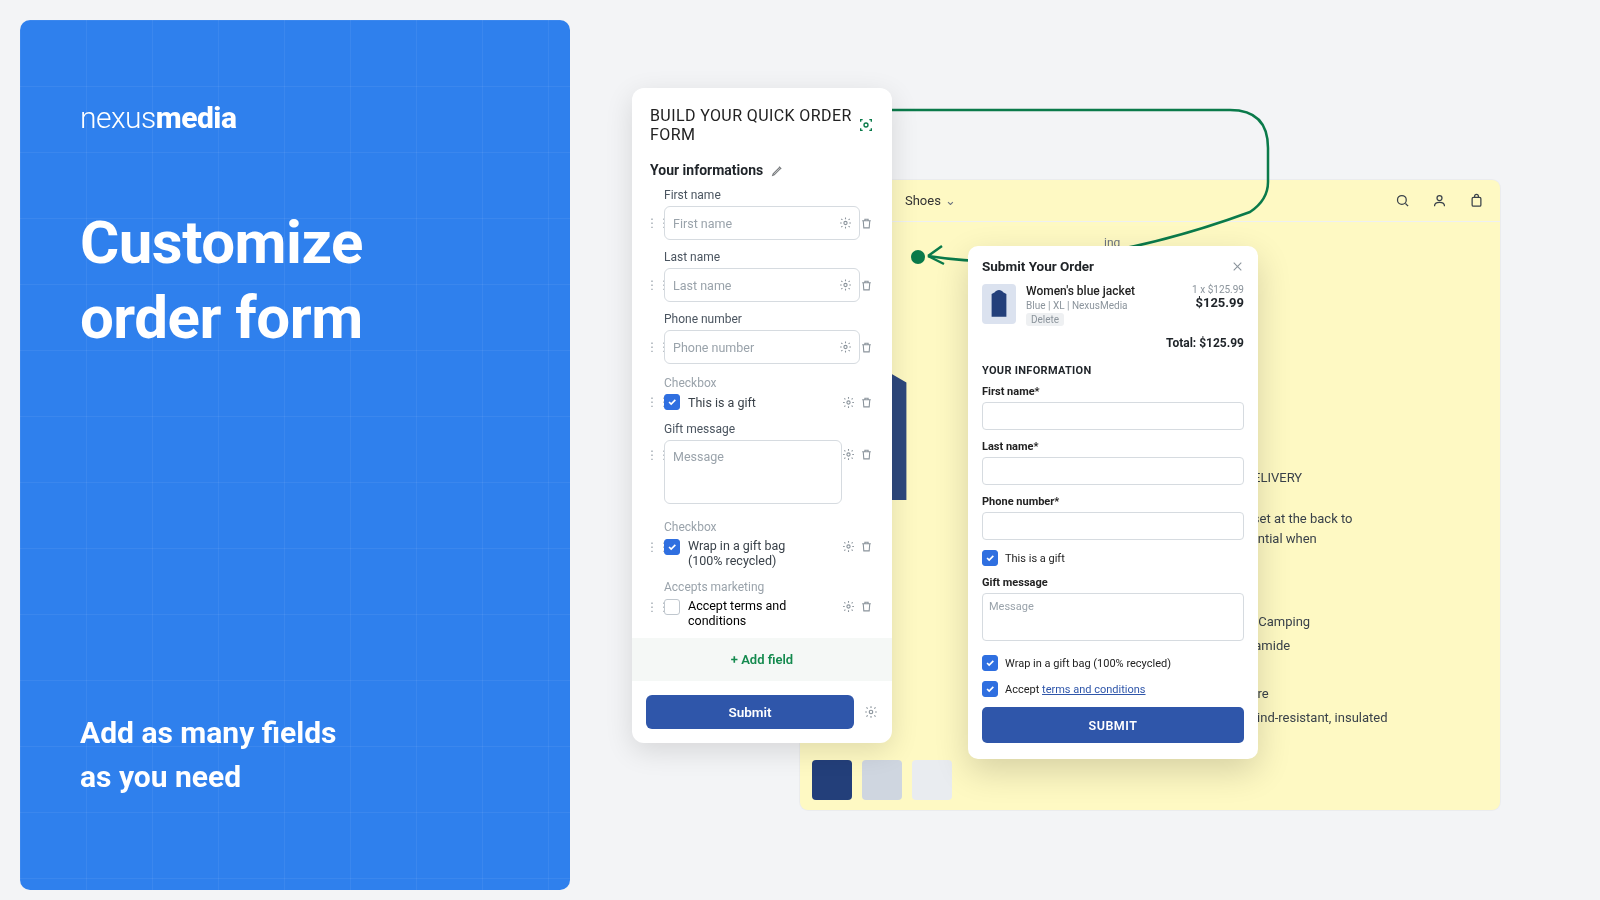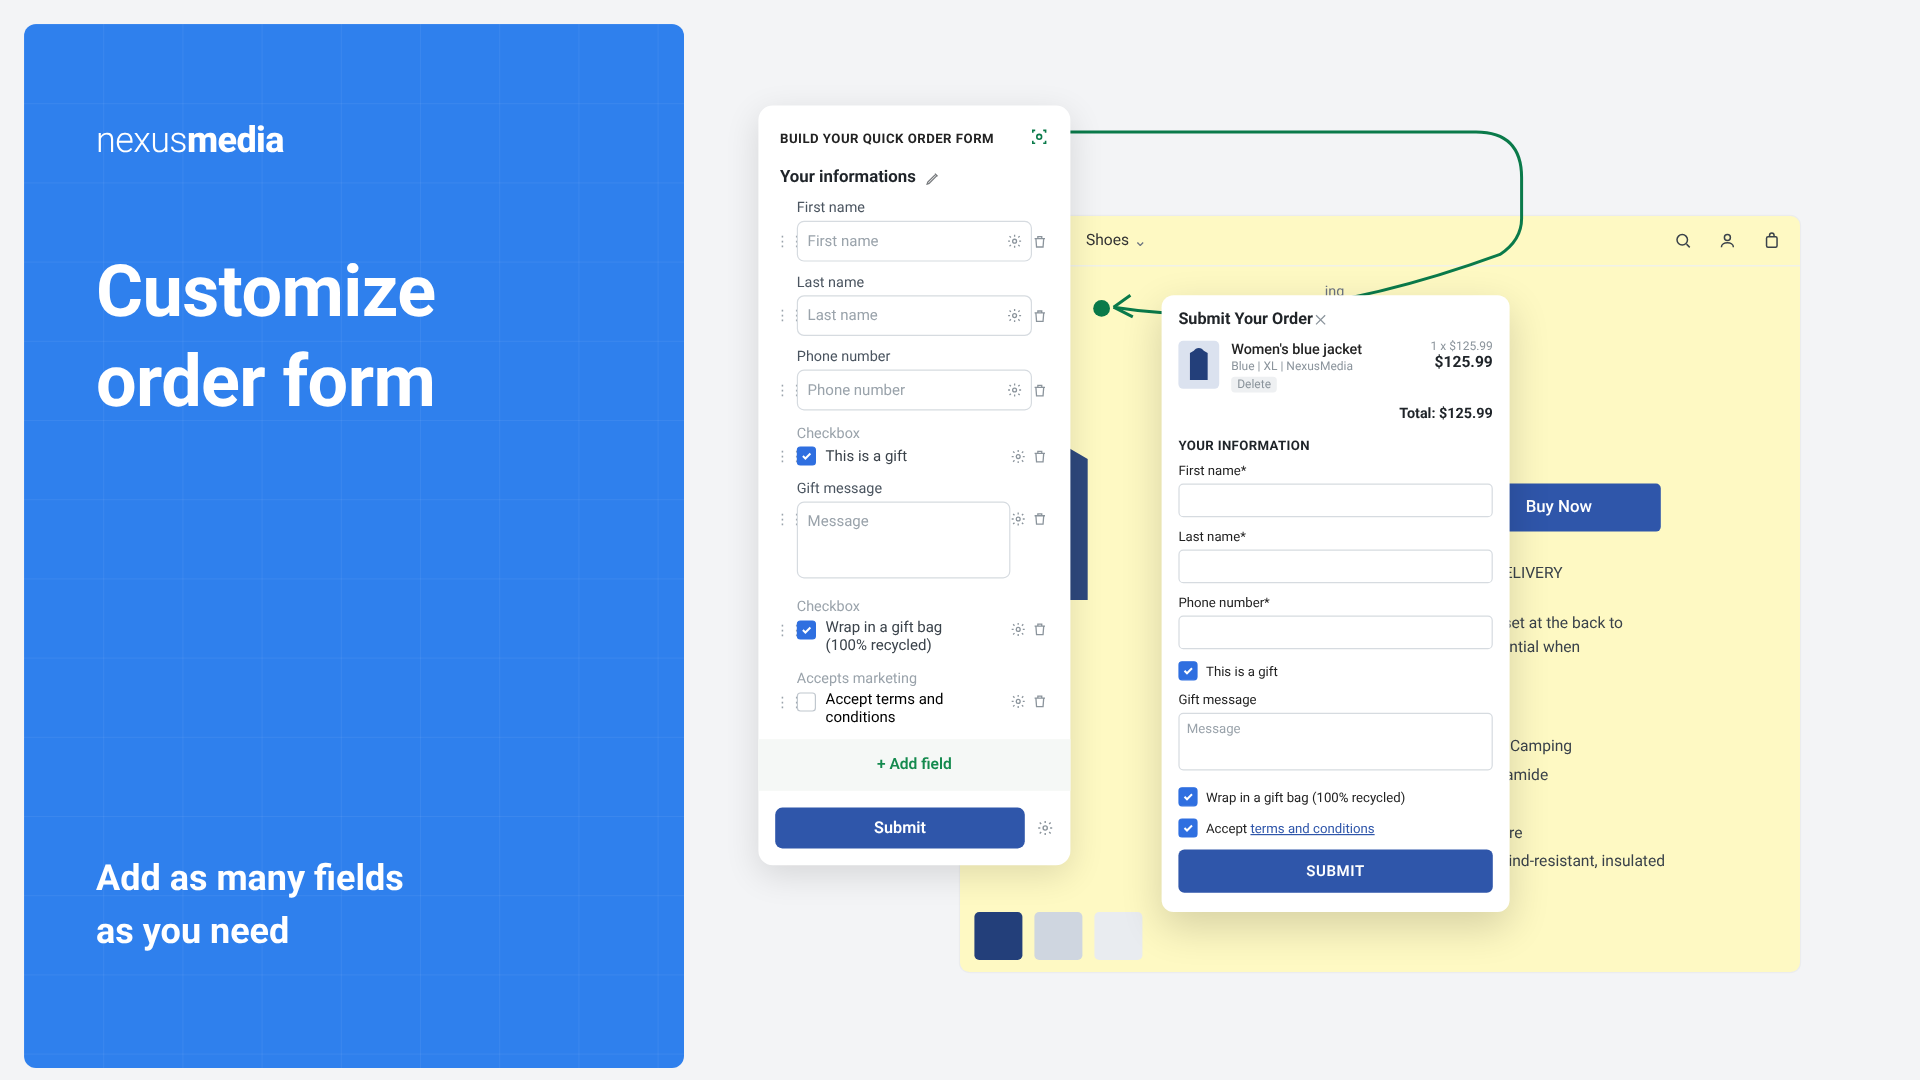--- a/index.html
+++ b/index.html
@@ -8,21 +8,21 @@
 
 .promo { position: absolute; left: 20px; top: 20px; width: 550px; height: 870px; background: #2f80ed; border-radius: 10px; padding: 80px 60px; color: #fff; background-image: linear-gradient(rgba(255,255,255,.06) 1px, transparent 1px), linear-gradient(90deg, rgba(255,255,255,.06) 1px, transparent 1px); background-size: 66px 66px; }
 .logo { font-size: 30px; letter-spacing: -.5px; margin-bottom: 70px; }
 .logo .thin { font-weight: 300; }
 .logo .bold { font-weight: 800; }
 .headline { font-size: 60px; font-weight: 700; line-height: 1.25; letter-spacing: -.5px; }
 .subline { position: absolute; bottom: 92px; left: 60px; font-size: 30px; font-weight: 700; line-height: 1.45; }
 
 
 .builder { position: absolute; left: 632px; top: 88px; width: 260px; background: #fff; border-radius: 12px; box-shadow: 0 8px 28px rgba(0,0,0,.12); padding: 18px 14px 14px; z-index: 30; }
-.builder-header { display:flex; justify-content:space-between; align-items:flex-end; font-size:11px; font-weight:700; letter-spacing:.4px; color:#222; margin-bottom:18px; padding:0 4px;}
+.builder-header { display:flex; justify-content:space-between; align-items:center; font-size:16px; font-weight:400; letter-spacing:.4px; color:#222; margin-bottom:18px; padding:0 4px;}
 .scan-icon svg { color:#0a7a4a; }
 .section-title { display:flex; align-items:center; gap:8px; font-size:14px; font-weight:700; color:#1f2429; margin:0 4px 10px;}
 .pencil { opacity:.6; }
 
 .field-row { position:relative; display:flex; align-items:center; margin-bottom:10px; }
 .drag-col { width:18px; text-align:center; color:#9aa3ab; font-size:12px; cursor:grab;}
 .main-col { flex:1; }
 .icon-col { width:18px; text-align:center; }
 .gear, .trash { color:#8b949c; cursor:pointer; }
 .field-label { font-size:12px; color:#4b5560; margin-bottom:4px; font-weight:450;}
@@ -59,34 +59,34 @@
 .desc-line b { font-weight:600;}
 .prod-img { position:absolute; left:808px; top:296px; width:130px; height:420px; z-index:8;}
 .prod-img .jacket { width:120px; margin-top:60px; opacity:.95;}
 .thumbs { position:absolute; left:812px; top:760px; display:flex; gap:10px; z-index:6;}
 .thumbs .t { width:40px; height:40px; background:#233f7a; border-radius:4px; }
 .thumbs .t:nth-child(2){ background:#cfd6e0;}
 .thumbs .t:nth-child(3){ background:#e9ecf0;}
 
 
 .modal { position:absolute; left:968px; top:246px; width:290px; background:#fff; border-radius:10px; box-shadow:0 12px 34px rgba(0,0,0,.16); padding:12px 14px 16px; z-index:40;}
-.modal-head { display:flex; align-items:center; margin-bottom:10px;}
+.modal-head { display:flex; justify-content:space-between; align-items:center; margin-bottom:10px;}
 .modal-title { font-size:13.5px; font-weight:700; color:#202428;}
 .close-icon { color:#8b949c; cursor:pointer;}
 .cart-row { display:flex; gap:10px; align-items:flex-start; margin-bottom:10px;}
 .cart-thumb { width:34px; height:40px; background:#dbe2ef; border-radius:4px; display:flex; align-items:center; justify-content:center;}
 .cart-info { flex:1; font-size:11px; color:#222;}
 .cart-info .pn { font-size:12px; font-weight:500;}
 .cart-info .meta { color:#8b949c; font-size:10px; margin:2px 0;}
 .cart-info .del { color:#8b949c; font-size:10px; text-decoration:none; display:inline-block; background:#eef0f2; padding:1px 5px; border-radius:3px;}
 .cart-price { text-align:right; font-size:10px; color:#8b949c;}
 .cart-price .main { font-size:13px; font-weight:700; color:#1f2429;}
 .total { text-align:right; font-size:12px; font-weight:700; color:#1f2429; margin-bottom:14px;}
 .modal-section { font-size:11px; font-weight:700; letter-spacing:.3px; color:#1f2429; margin-bottom:8px;}
-.mlabel { font-size:11px; font-weight:400; color:#222; margin-bottom:4px;}
+.mlabel { font-size:11px; font-weight:700; color:#222; margin-bottom:4px;}
 .minput { width:100%; height:28px; border:1px solid #d6dbe0; border-radius:4px; margin-bottom:10px; font-size:11px; padding:0 6px;}
 textarea.minput { height:48px; padding-top:6px; resize:none;}
 .minput::placeholder { color:#9aa3ab;}
 .mcb-row { display:flex; align-items:center; gap:7px; font-size:11px; color:#222; margin-bottom:10px;}
 .mcb-row a { color:#2f56aa; text-decoration:underline;}
 .modal-submit { width:100%; height:36px; background:#2f56aa; color:#fff; border:none; border-radius:5px; font-size:12.5px; font-weight:600; letter-spacing:.5px; cursor:pointer;}
 
 
 .connector { position:absolute; left:870px; top:100px; width:420px; height:180px; z-index:20; pointer-events:none;}
 .dot { fill:#0a7a4a;}
@@ -141,21 +141,20 @@
           </svg>
         </span>
     </div>
   </div>
   <div style="padding-left:284px;">
     <div class="crumbs">ing</div>
     <div class="pname">s blue jacket</div>
     <div class="sale">SALE</div>
     <div class="cta-row">
       <button class="btn-outline">o cart</button>
-      <button class="btn-solid">Buy Now</button>
     </div>
     <div class="tabs">
       <span class="tab">N</span>
       <span class="tab">SIZE CHART</span>
       <span class="tab">DELIVERY</span>
     </div>
     <div class="desc">
       <span>th sleeves has a large gusset at the back to</span><br>
       <span>y over a backpack, an essential when</span><br>
       <span>ing in the rain.</span>

